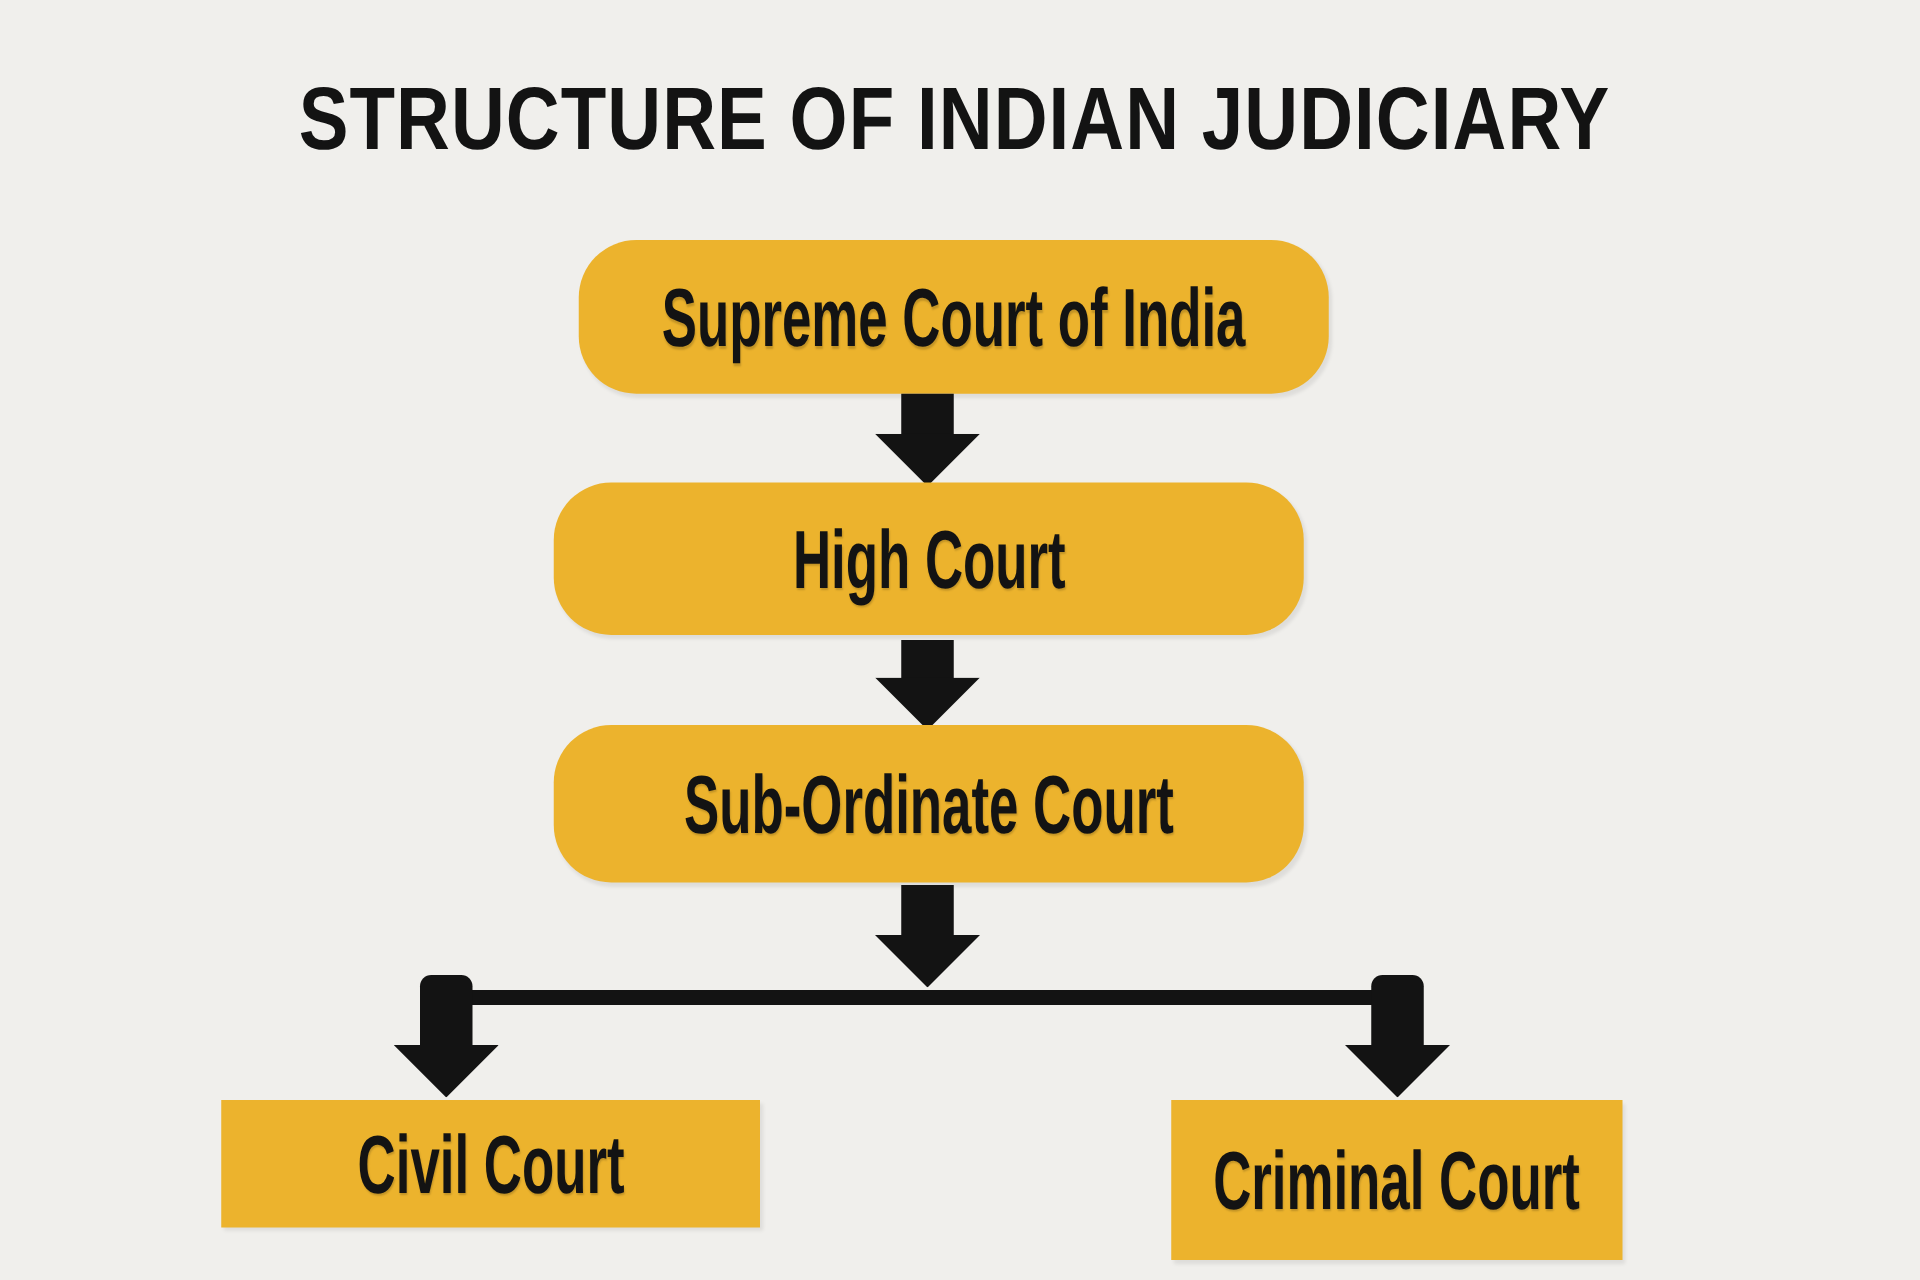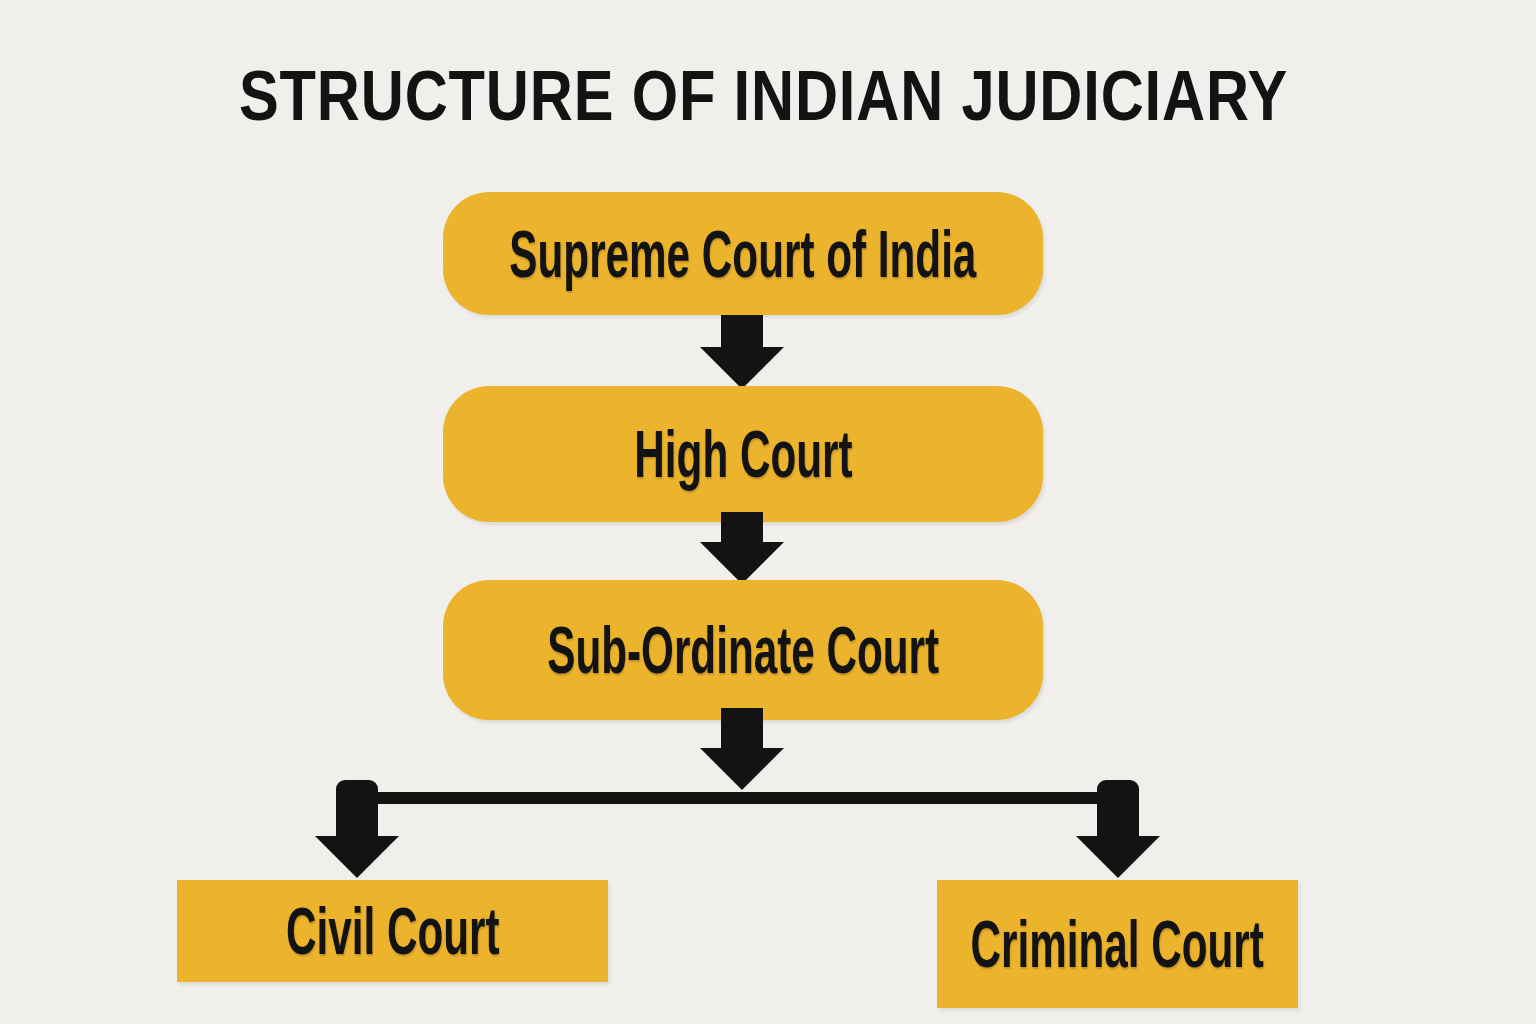--- a/index.html
+++ b/index.html
@@ -42,23 +42,23 @@
   .node-label{
     display:inline-block;
     font-size:66px;
     font-weight:bold;
     color:var(--ink);
     white-space:nowrap;
     transform:scaleX(0.64);
     transform-origin:center;
     text-shadow:1px 2px 2px rgba(0,0,0,0.18);
   }
-  #node-supreme{left:443px;top:192px;width:600px;height:123px;}
-  #node-high{left:443px;top:386px;width:600px;height:136px;}
-  #node-subordinate{left:443px;top:580px;width:600px;height:140px;}
+  #node-supreme{left:463px;top:192px;width:600px;height:123px;}
+  #node-high{left:443px;top:386px;width:600px;height:122px;}
+  #node-subordinate{left:443px;top:580px;width:600px;height:126px;}
   #node-civil{left:177px;top:880px;width:431px;height:102px;}
   #node-criminal{left:937px;top:880px;width:361px;height:128px;}
   
   .arrow{position:absolute;width:84px;}
   .arrow .stem{
     position:absolute;left:50%;top:0;
     transform:translateX(-50%);
     width:42px;background:var(--ink);
   }
   .arrow .head{

